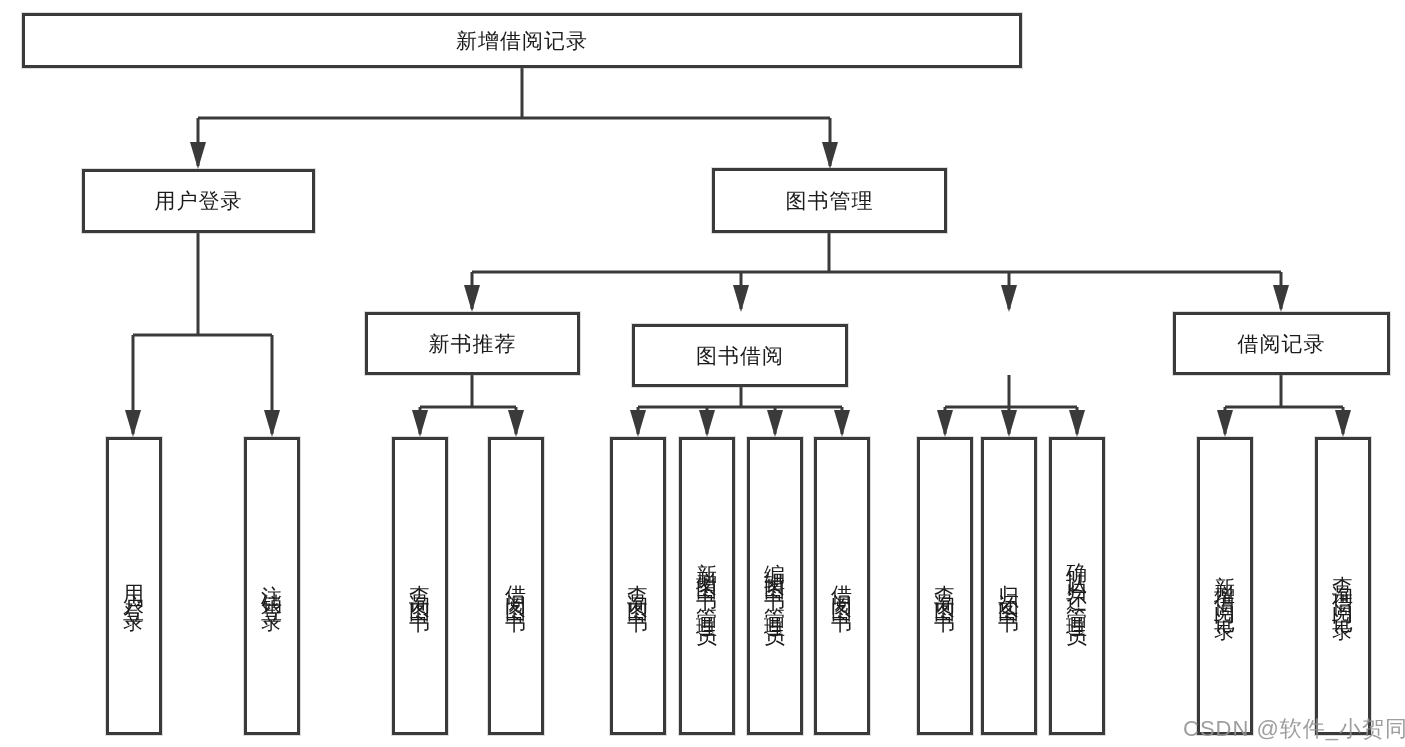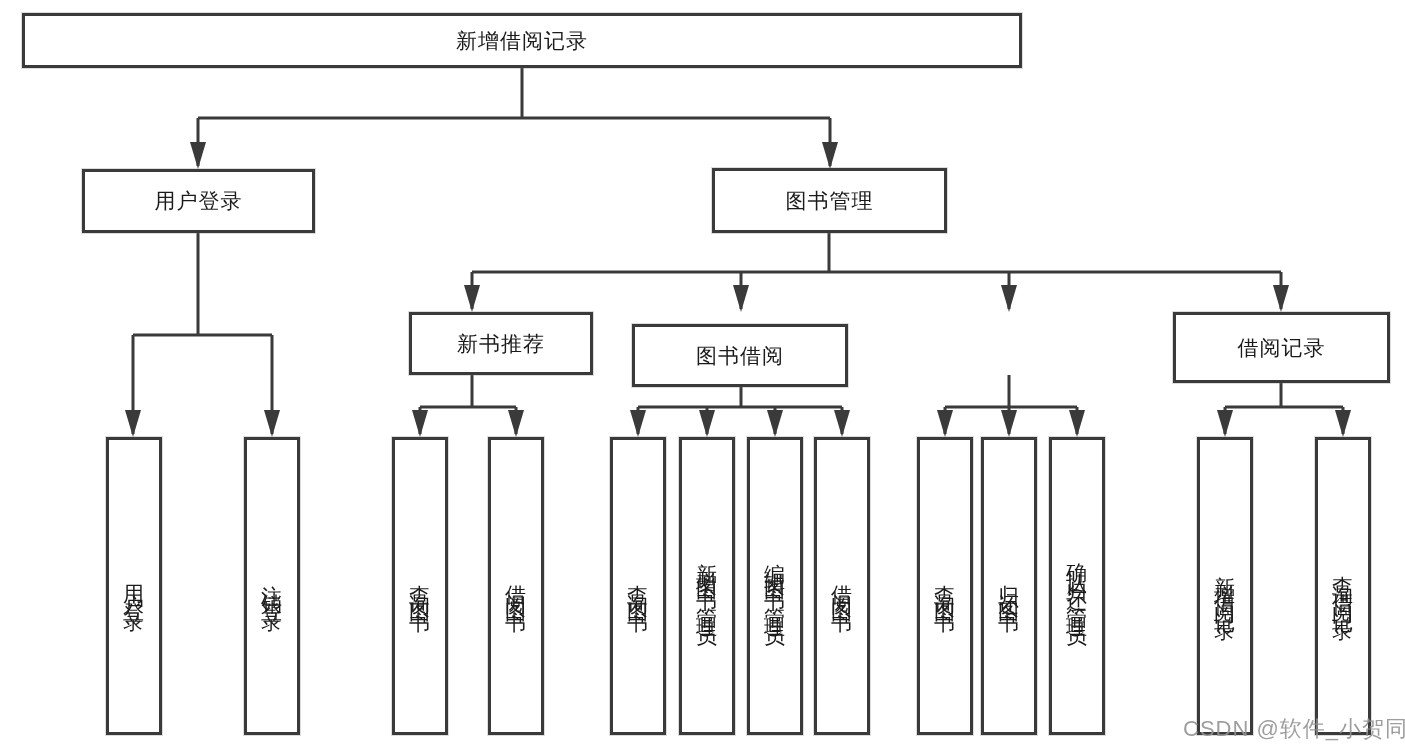--- a/index.html
+++ b/index.html
@@ -102,23 +102,23 @@
       <path d="M1225 437 L1217 410 L1233 410 Z"></path>
       <path d="M1343 437 L1335 410 L1351 410 Z"></path>
     </g>
   </svg>
 
   <div class="box hbox" style="left:22px; top:13px; width:1000px; height:55px;">新增借阅记录</div>
 
   <div class="box hbox" style="left:82px; top:169px; width:233px; height:64px;">用户登录</div>
   <div class="box hbox" style="left:712px; top:168px; width:235px; height:65px;text-align:center;">图书管理</div>
 
-  <div class="box hbox" style="left:365px; top:312px; width:184px; height:63px;margin-left:44px;">新书推荐</div>
+  <div class="box hbox" style="left:365px; top:312px; width:215px; height:63px;">新书推荐</div>
   <div class="box hbox" style="left:632px; top:324px; width:216px; height:63px;">图书借阅</div>
-  <div class="box hbox" style="left:1173px; top:312px; width:217px; height:71px;">借阅记录</div>
+  <div class="box hbox" style="left:1173px; top:312px; width:217px; height:63px;">借阅记录</div>
 
   <div class="box vbox" style="left:106px;">用户登录</div>
   <div class="box vbox" style="left:244px;">注销登录</div>
 
   <div class="box vbox" style="left:392px;">查询图书</div>
   <div class="box vbox" style="left:488px;">借阅图书</div>
 
   <div class="box vbox" style="left:610px;">查询图书</div>
   <div class="box vbox" style="left:679px;">新增图书（管理员）</div>
   <div class="box vbox" style="left:747px;">编辑图书（管理员）</div>

